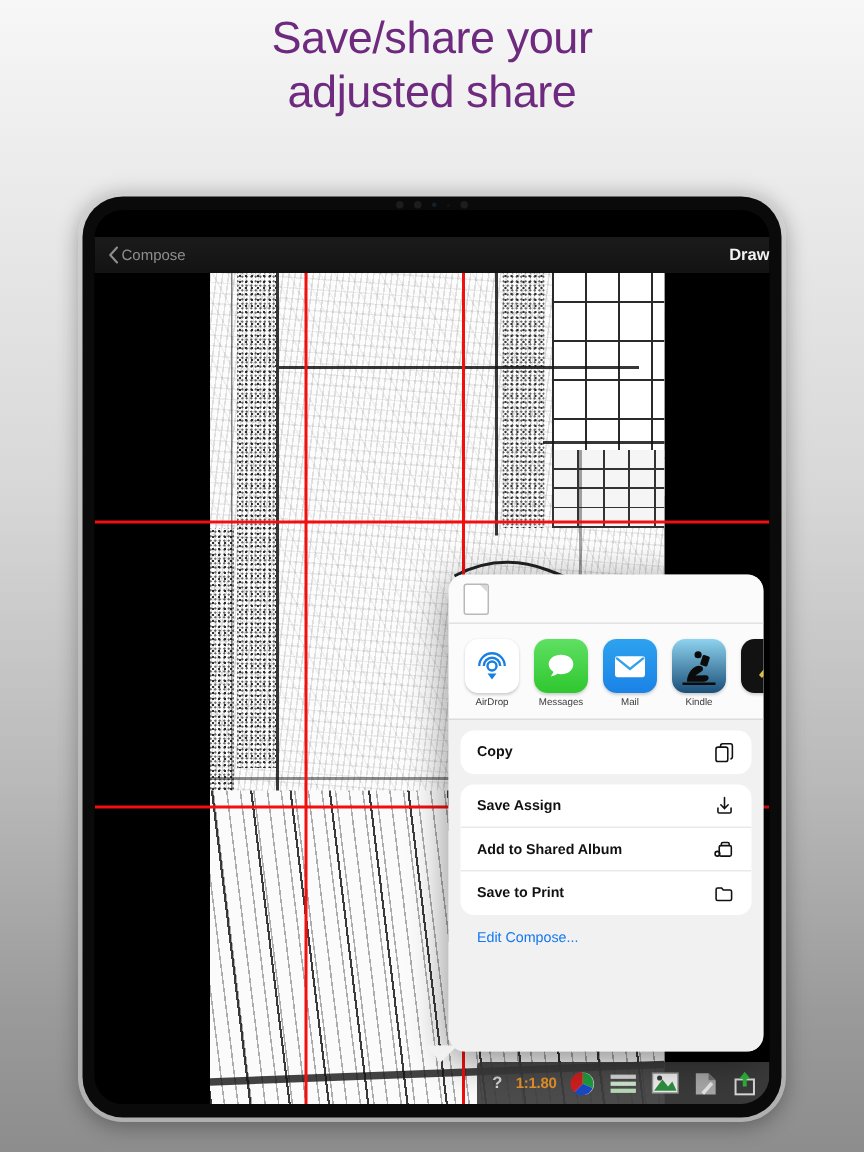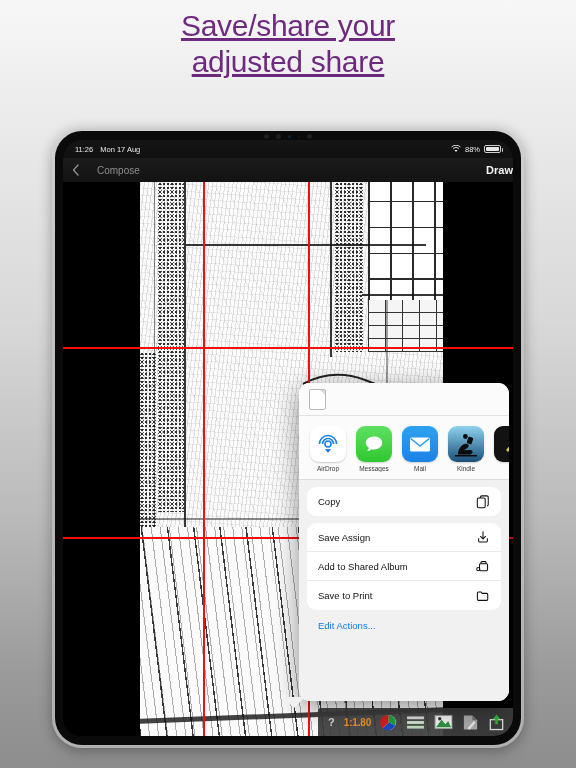--- a/index.html
+++ b/index.html
@@ -10,21 +10,21 @@
     position:relative;
   }
 
   
   #headline {
     position:absolute; left:0; top:8px; width:576px;
     text-align:center; color:#6e2a7e;
     font-size:30px; line-height:36px; font-weight:400;
     letter-spacing:-0.3px;
   }
-  #headline div { display:block;text-decoration:underline; }
+  #headline div { display:block; }
 
   
   #device {
     position:absolute; left:52px; top:128px; width:472px; height:620px;
     border-radius:30px;
     background:linear-gradient(180deg,#cfcfcf 0%,#bdbdbd 50%,#b0b0b0 100%);
     padding:3px;
     box-shadow:0 3px 14px rgba(0,0,0,.32);
   }
   #device-inner {
@@ -66,21 +66,21 @@
   }
   .batt-fill { position:absolute; left:1px; top:1px; bottom:1px; width:13px; background:#e8e8e8; border-radius:1px; }
 
   
   #nav-bar {
     position:absolute; left:0; top:18px; width:100%; height:24px;
     background:linear-gradient(180deg,#1b1b1b,#131313);
     display:flex; align-items:center; z-index:4;
   }
   #back-btn {
-    display:flex; align-items:center; gap:18px;
+    display:flex; align-items:center; gap:2px;
     color:#8e8e8e; font-size:10px; padding-left:9px;
   }
   #nav-title {
     position:absolute; left:0; width:100%; text-align:right;
     color:#f2f2f2; font-size:11px; font-weight:600;
   }
 
   
   #canvas-area {
     position:absolute; left:0; top:42px; right:0; bottom:0;
@@ -196,20 +196,21 @@
   .ai-mail { background:linear-gradient(180deg,#2ea2ef,#1b82e6); }
   .ai-kindle { background:linear-gradient(180deg,#8ed3ef,#1b4f78); }
   .ai-more { background:#121212; }
 
   #actions-scroll { flex:1; padding:7px 8px 0 8px; overflow:hidden; background:#f1f1f1; }
   .action-group { background:#fff; border-radius:9px; margin-bottom:7px; overflow:hidden; }
   .action-row {
     height:29px; display:flex; align-items:center;
     padding:0 11px; font-size:9.5px; color:#111;
     border-bottom:1px solid #e9e9e9;
+    font-weight:bold;
   }
   .action-row:last-child { border-bottom:none; }
   .action-row .ico { margin-left:auto; width:15px; height:15px; display:flex; align-items:center; justify-content:center; }
   #edit-actions { font-size:9.5px; color:#1277f0; padding:3px 11px 0 11px; }
   #sheet-arrow {
     position:absolute; left:220px; top:557px; width:0; height:0;
     border-left:11px solid transparent; border-right:11px solid transparent;
     border-top:11px solid #f1f1f1; z-index:8;
   }
   svg { display:block; }
@@ -228,39 +229,20 @@
     <div id="camera-cluster">
       <span class="cam-dot"></span>
       <span class="cam-dot"></span>
       <span class="cam-dot sm"></span>
       <span class="cam-dot tiny"></span>
       <span class="cam-dot"></span>
     </div>
 
     <div id="screen">
 
-      <div id="status-bar">
-        <div id="status-left">
-          <span>11:26</span>
-          <span>Mon 17 Aug</span>
-        </div>
-        <div id="status-right">
-          <span>
-            <svg width="10" height="8" viewBox="0 0 12 9">
-              <path d="M6 8.2l1.7-2.1a2.6 2.6 0 0 0-3.4 0z" fill="#e9e9e9"></path>
-              <path d="M2.4 3.9a5.6 5.6 0 0 1 7.2 0" stroke="#e9e9e9" stroke-width="1.1" fill="none"></path>
-              <path d="M.7 2a8 8 0 0 1 10.6 0" stroke="#e9e9e9" stroke-width="1.1" fill="none"></path>
-            </svg>
-          </span>
-          <span>88%</span>
-          <span class="batt-shell">
-              <span class="batt-fill"></span>
-            </span>
-        </div>
-      </div>
 
       <div id="nav-bar">
         <div id="back-btn">
           <span>
             <svg width="7" height="12" viewBox="0 0 7 12">
                 <path d="M6 1L1.5 6 6 11" stroke="#8e8e8e" stroke-width="1.4" fill="none" stroke-linecap="round" stroke-linejoin="round"></path>
               </svg>
           </span>
           <span>Compose</span>
         </div>
@@ -402,21 +384,21 @@
             <div class="action-row">
               <span>Save to Print</span>
               <span class="ico">
                 <svg width="14" height="14" viewBox="0 0 16 16">
                   <path d="M1.6 4.6a1.2 1.2 0 0 1 1.2-1.2h3l1.3 1.6h5.1a1.2 1.2 0 0 1 1.2 1.2v5.6a1.2 1.2 0 0 1-1.2 1.2H2.8a1.2 1.2 0 0 1-1.2-1.2z" fill="none" stroke="#111" stroke-width="1.2"></path>
                 </svg>
               </span>
             </div>
           </div>
 
-          <div id="edit-actions">Edit Actions...</div>
+          <div id="edit-actions">Edit Compose...</div>
         </div>
       </div>
       <div id="sheet-arrow"></div>
 
       <div id="bottom-toolbar">
         <div class="tb-item" id="help-btn">?</div>
         <div class="tb-item" id="ratio-label">1:1.80</div>
         <div class="tb-item">
           <svg width="17" height="17" viewBox="0 0 18 18">
             <circle cx="9" cy="9" r="8" fill="#e5e5e5"></circle>

